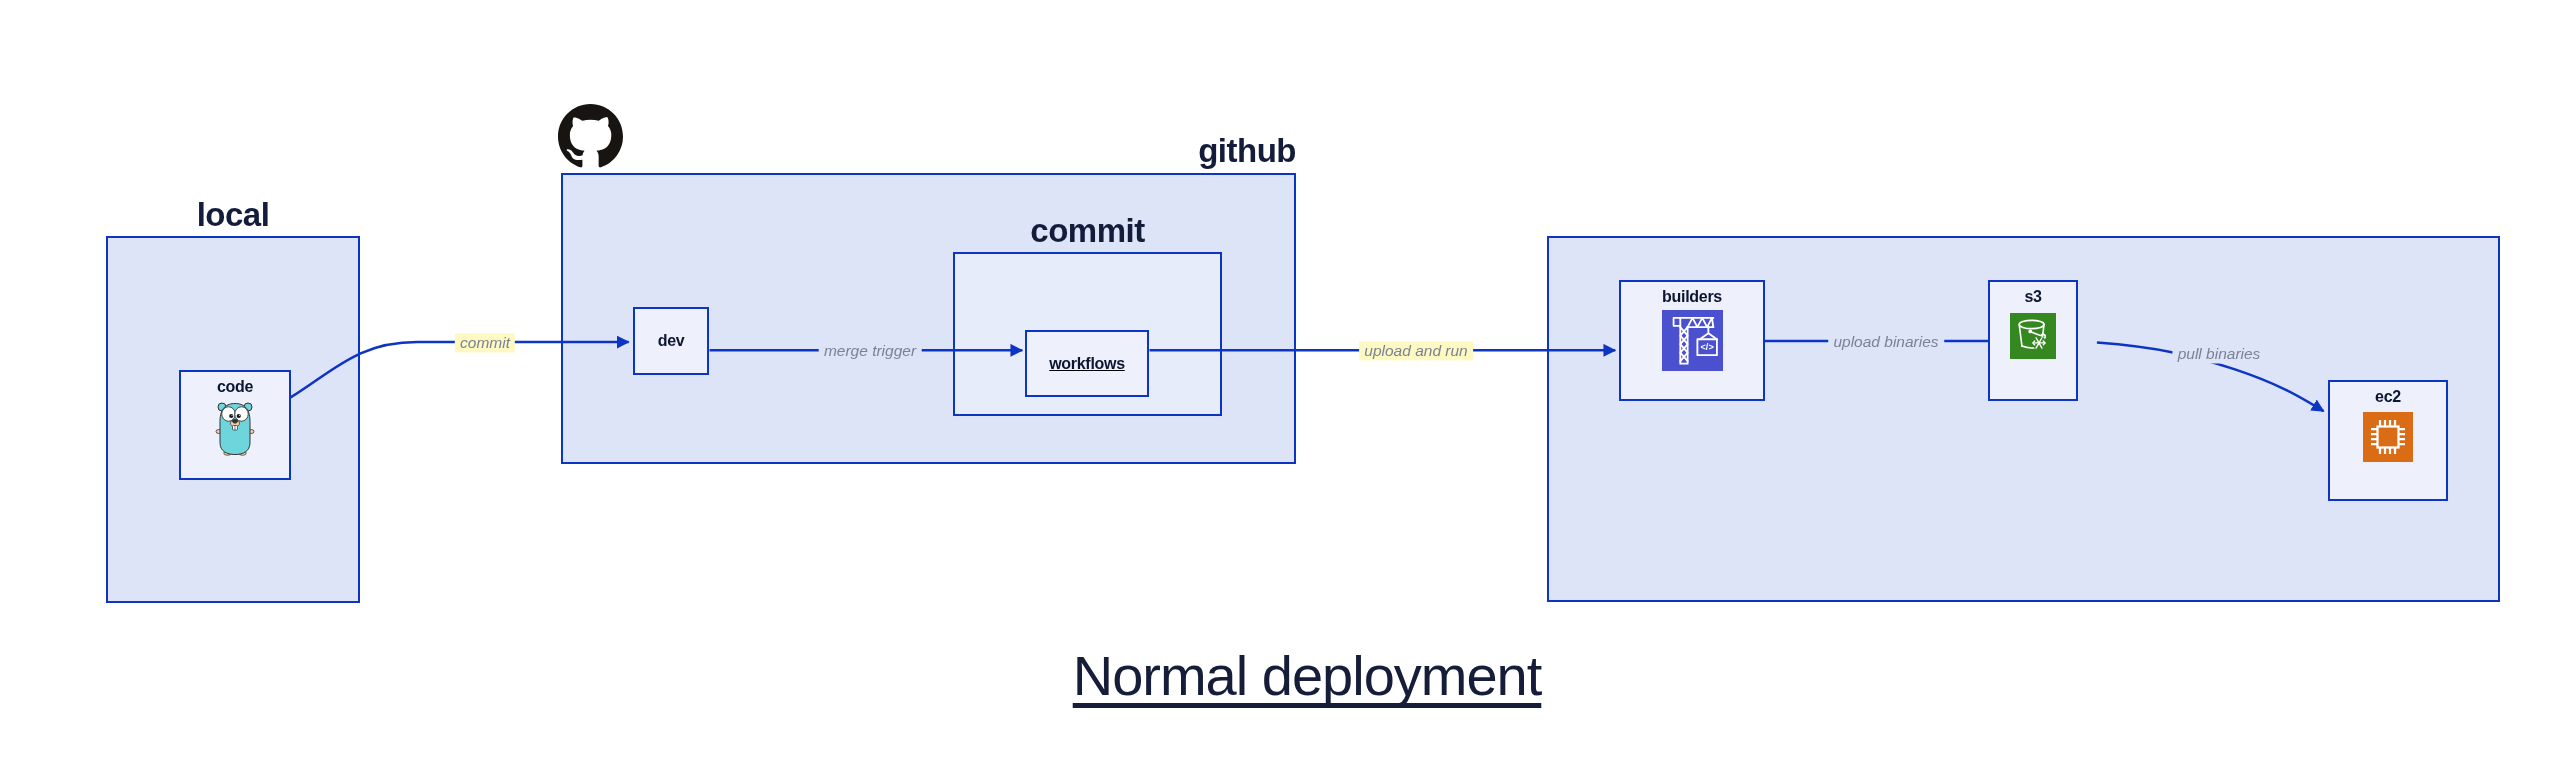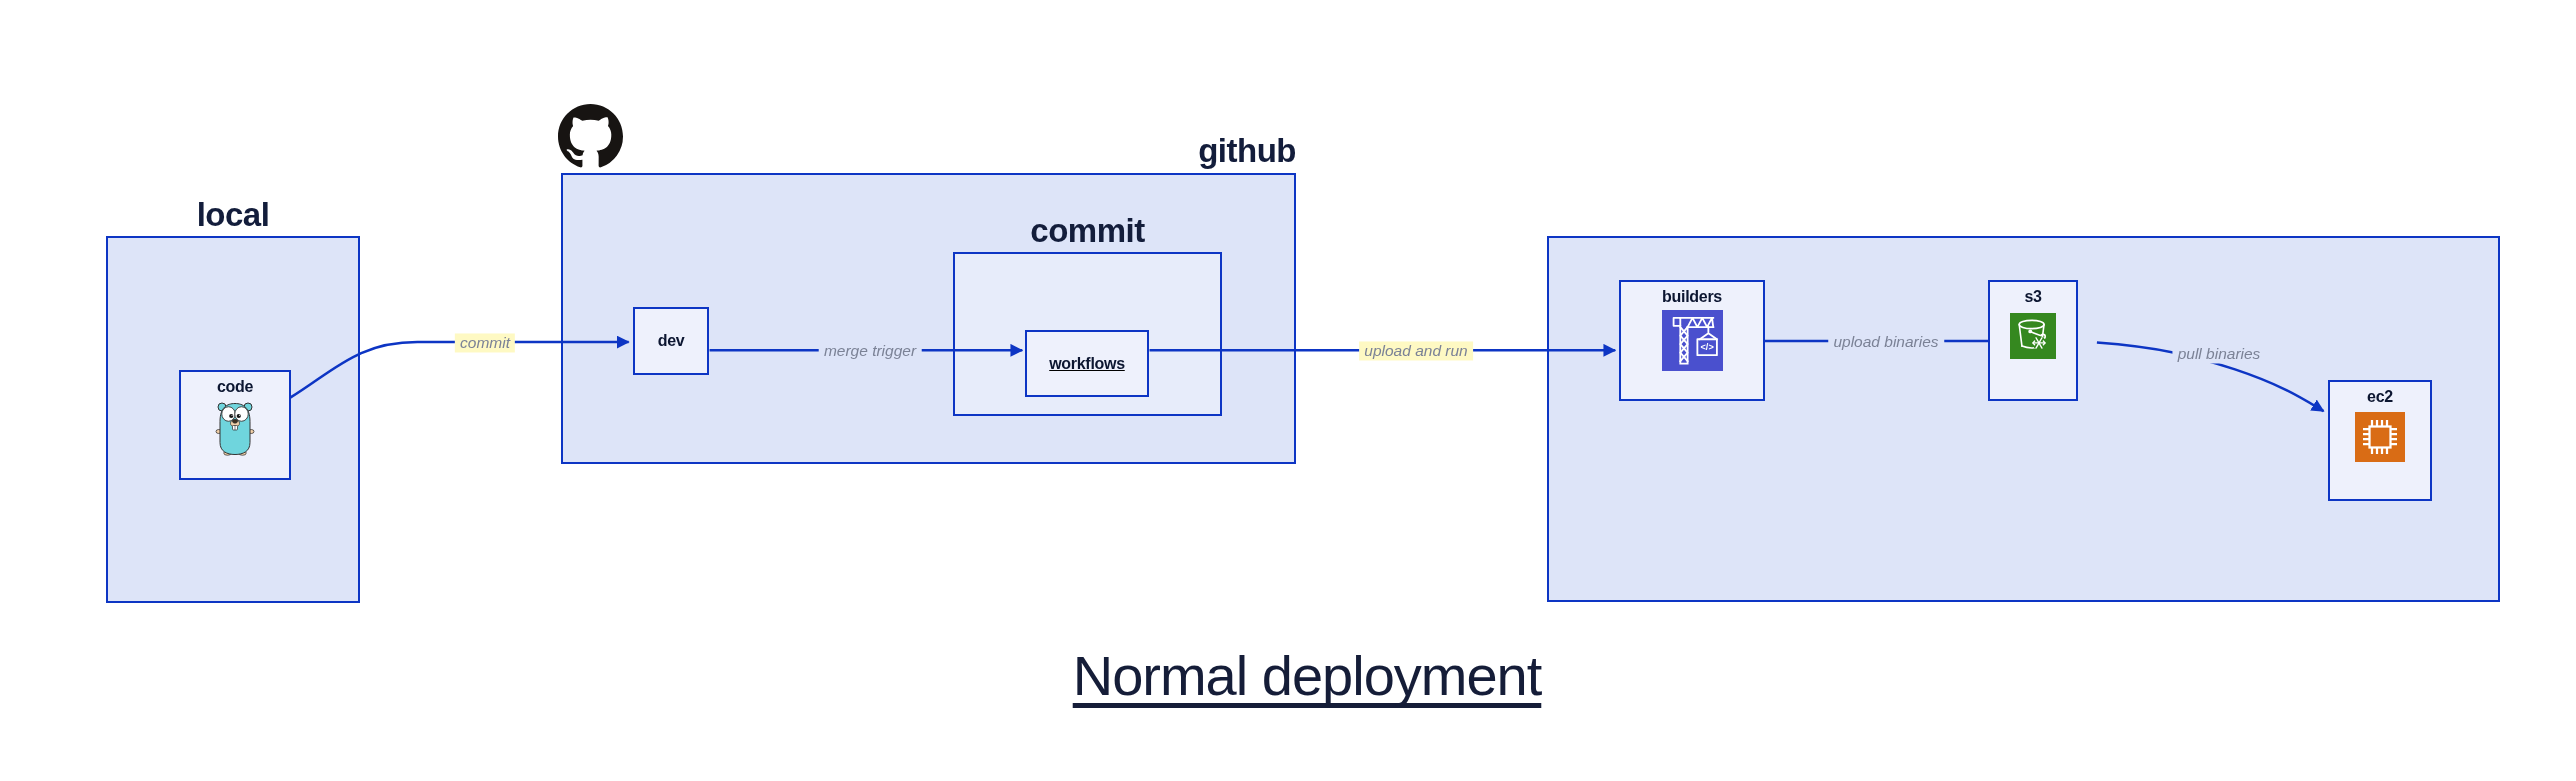--- a/index.html
+++ b/index.html
@@ -147,21 +147,21 @@
       <g stroke="#fff" stroke-width="3" fill="none" stroke-linecap="round">
         <path d="M50 65 H76"></path>
         <path d="M56.5 53.8 L69.5 76.2"></path>
         <path d="M56.5 76.2 L69.5 53.8"></path>
         <path d="M53.5 61 L50 65 L53.5 69"></path>
         <path d="M72.5 61 L76 65 L72.5 69"></path>
       </g>
     </svg>
   </div>
 
-  <div class="node-box" style="left:2328px; top:380px; width:104px; height:121px;">
+  <div class="node-box" style="left:2328px; top:380px; width:120px; height:121px;">
     <div class="node-label pad-top">ec2</div>
     <svg class="node-icon" style="margin-top:6.2px;" width="50" height="50" viewBox="0 0 100 100">
       <rect width="100" height="100" fill="#d96c15"></rect>
       <g stroke="#fff" stroke-width="4.5" fill="none">
         <rect x="29" y="29" width="42" height="42"></rect>
         <path d="M34 16 V29 M44 16 V29 M54 16 V29 M64 16 V29"></path>
         <path d="M34 71 V84 M44 71 V84 M54 71 V84 M64 71 V84"></path>
         <path d="M16 34 H29 M16 44 H29 M16 54 H29 M16 64 H29"></path>
         <path d="M71 34 H84 M71 44 H84 M71 54 H84 M71 64 H84"></path>
       </g>

